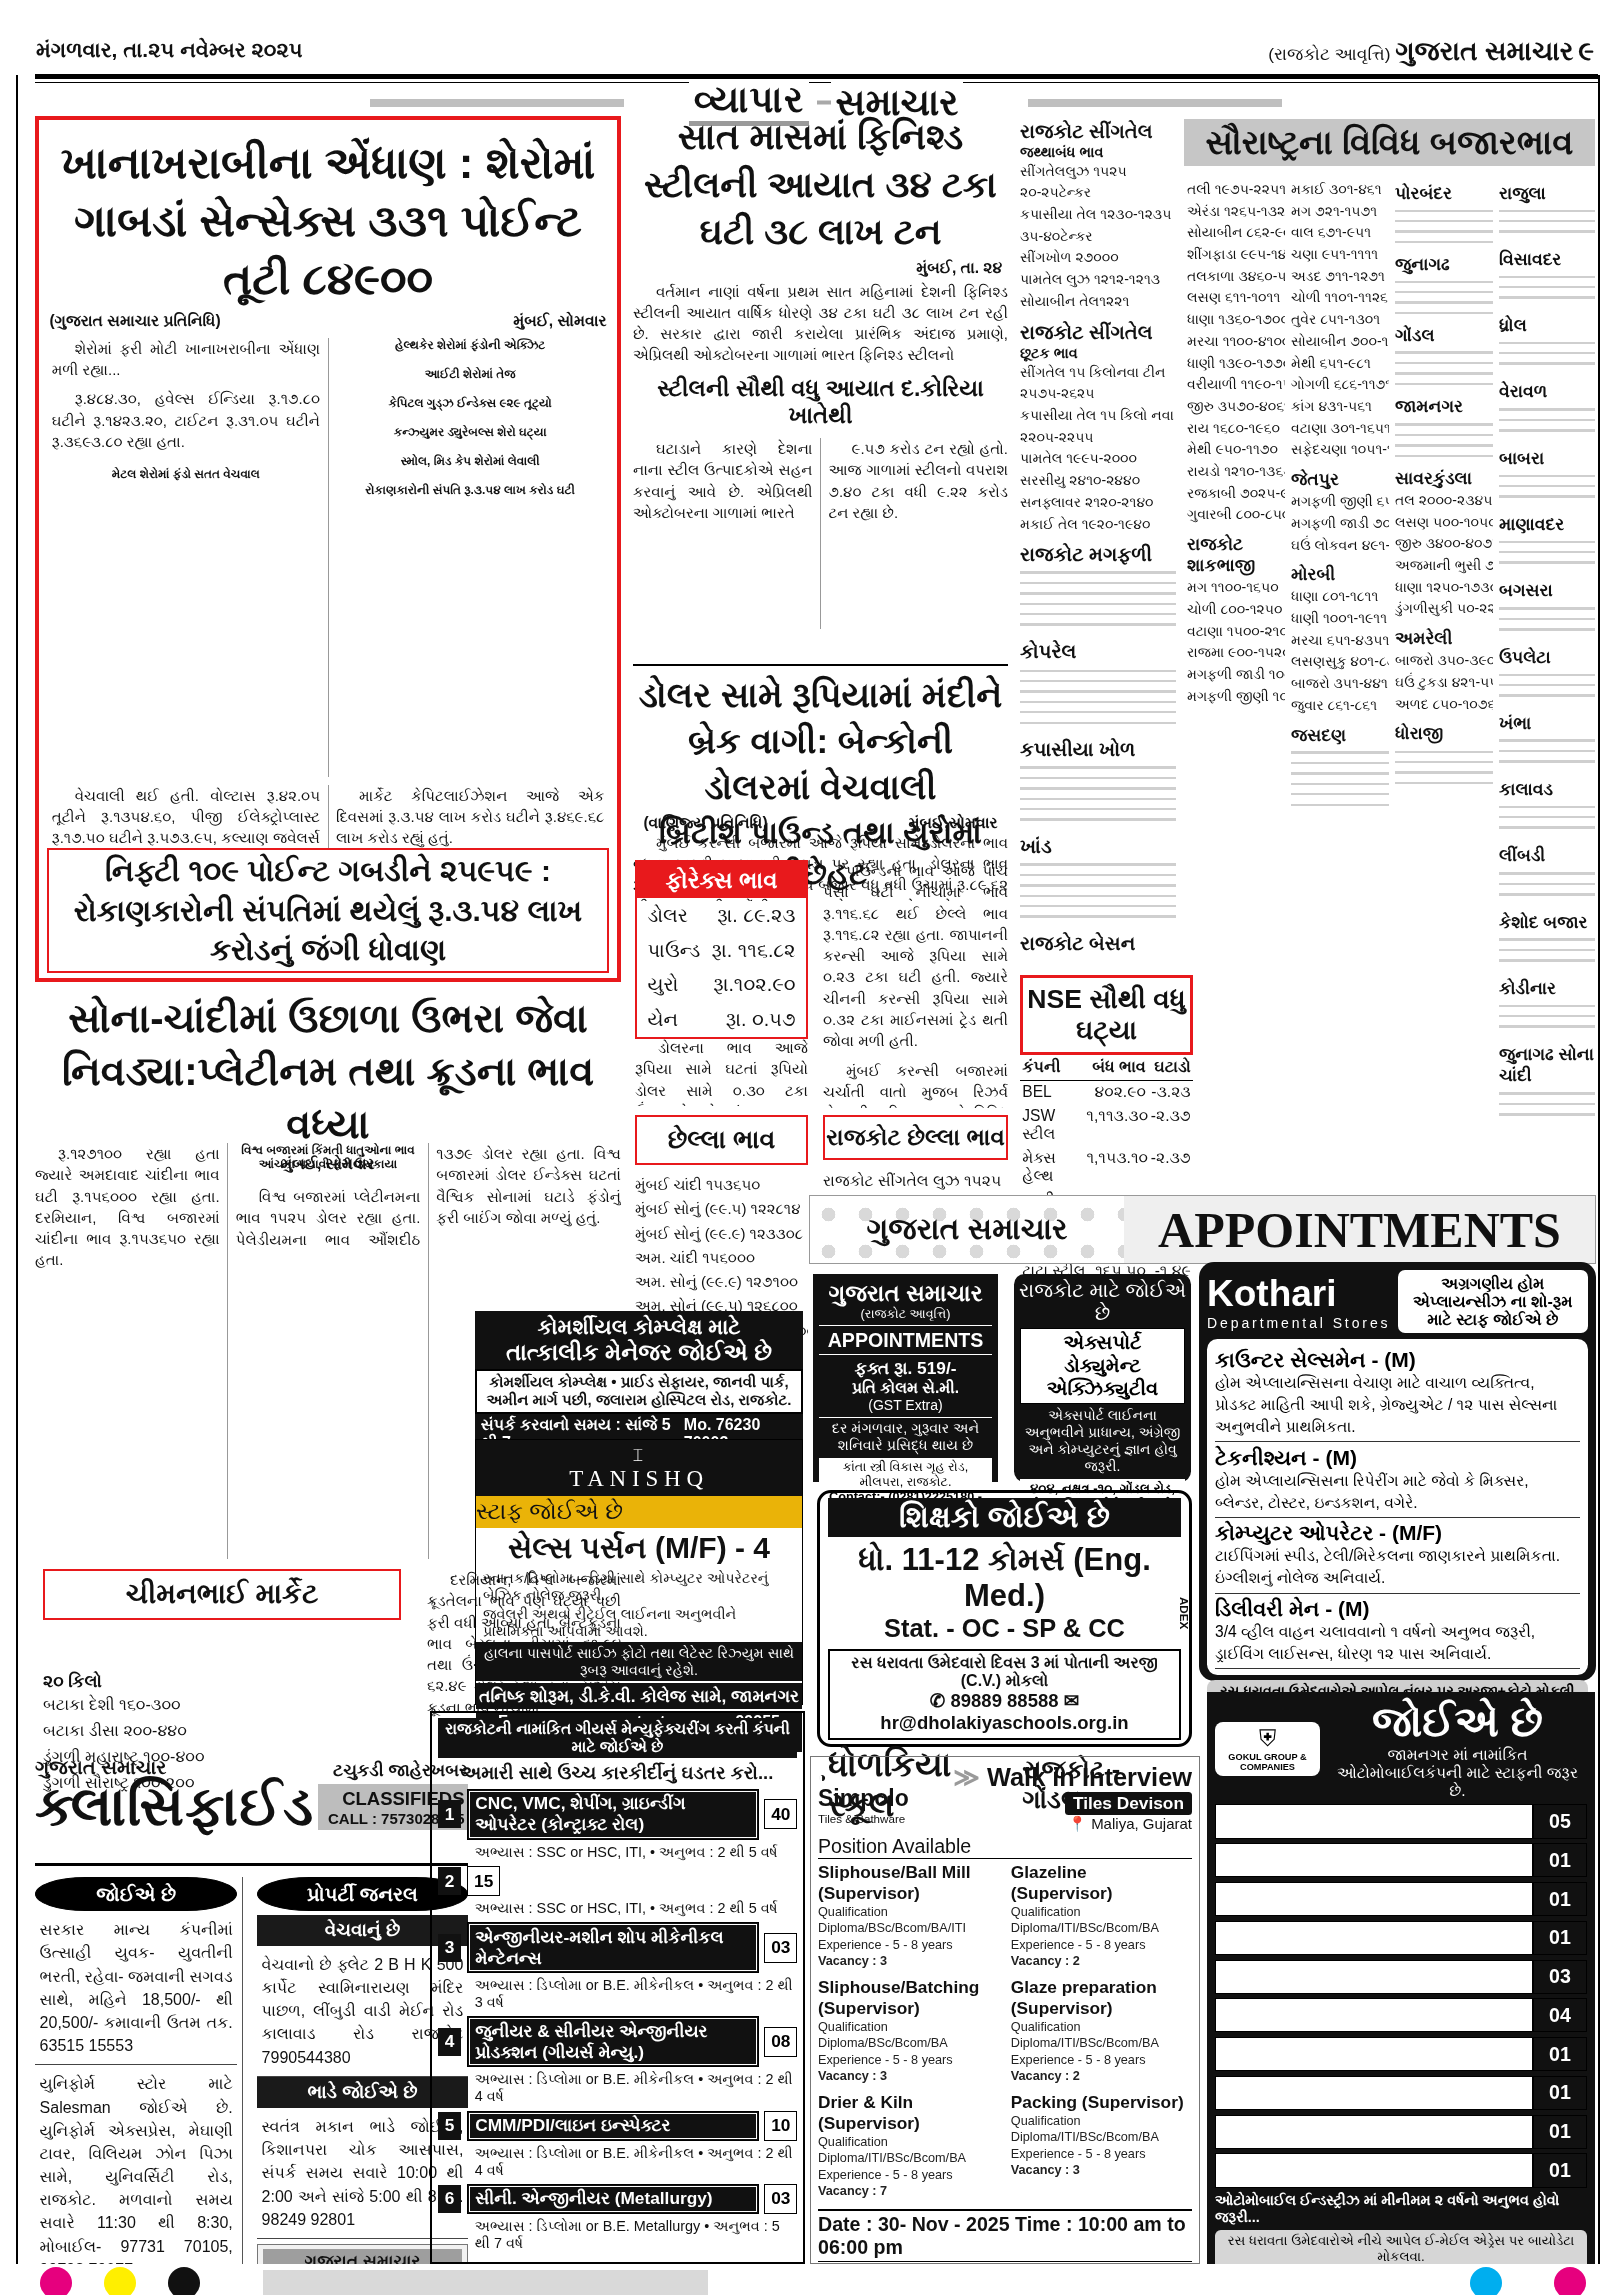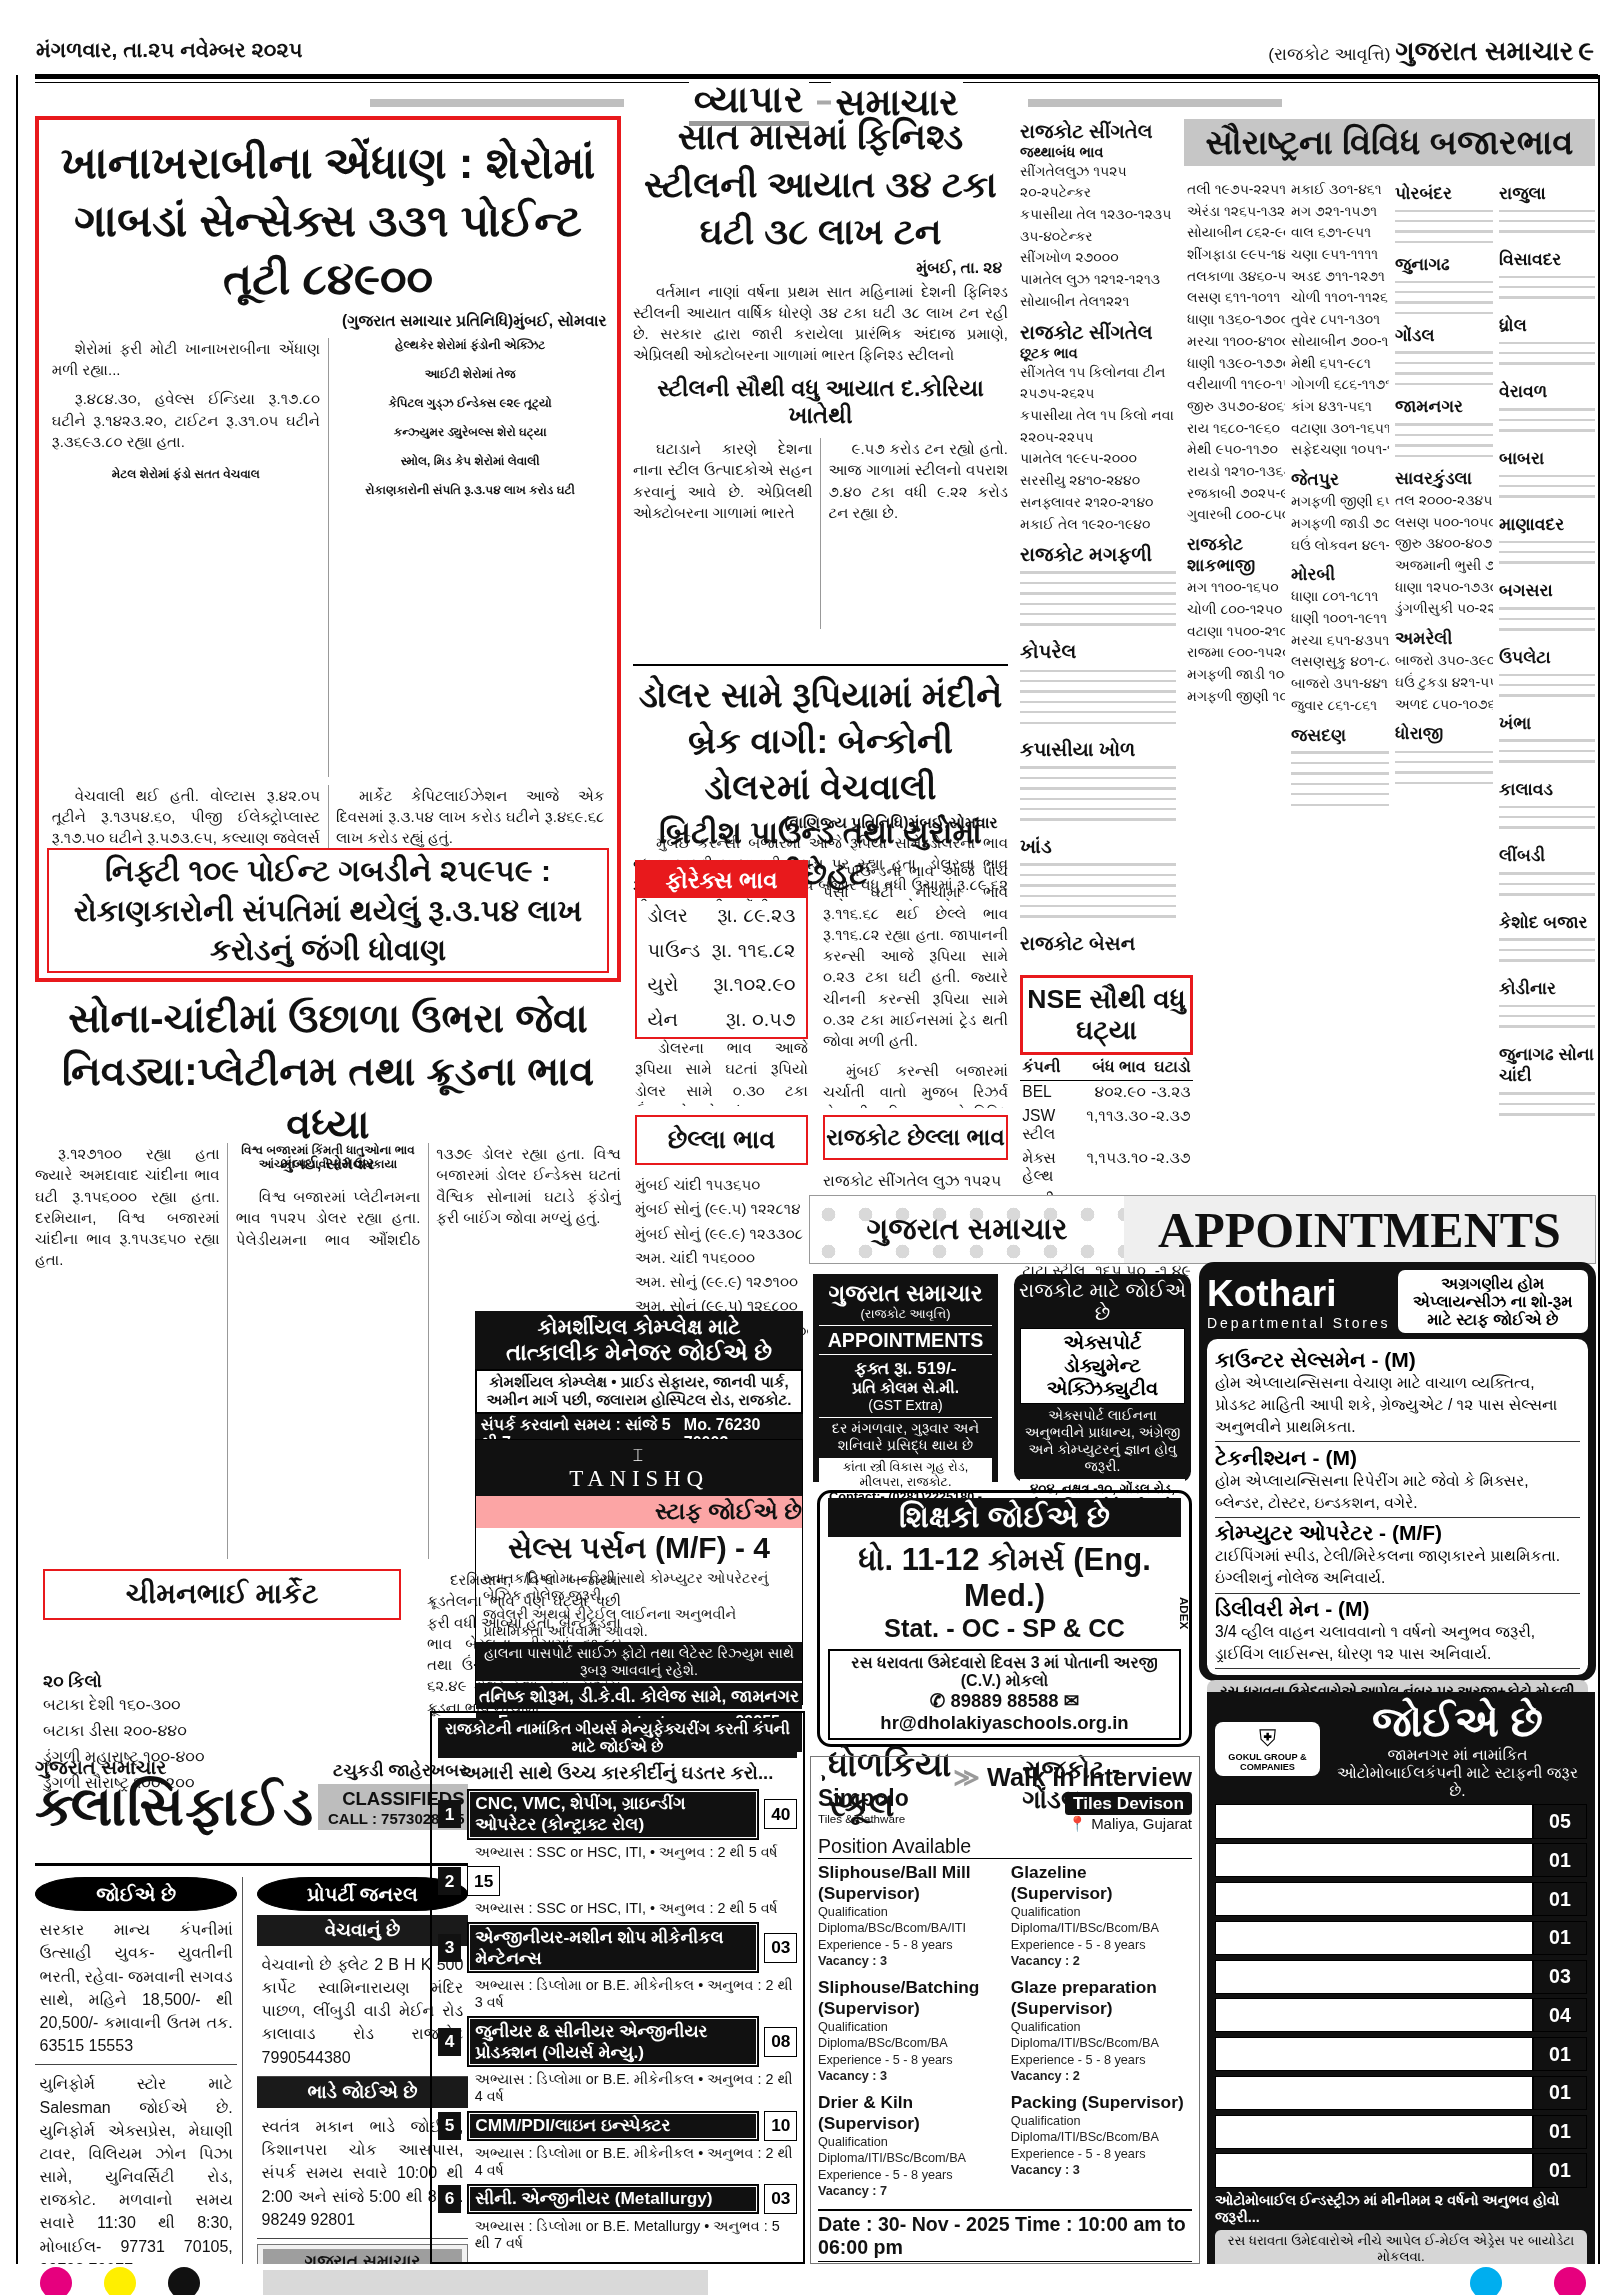--- a/index.html
+++ b/index.html
@@ -13,21 +13,21 @@
   .hdr-right{font-size:17.3px;text-align:right;}
   .hdr-right b{font-size:26.6px;}
   .section-band{background:#bfbfbf;height:8px;}
   .section-logo{display:flex;align-items:center;justify-content:center;gap:8px;}
   .section-logo .w1{font-size:37px;font-weight:bold;letter-spacing:1.2px;border-bottom:5.8px solid #9a9a9a;padding:0 4.6px;background:#fff;}
   .section-logo .w2{font-size:37px;font-weight:bold;background:#fff;padding:0 4.6px;position:relative;}
   .arrow{width:87px;height:12.7px;background:#a9a9a9;clip-path:polygon(0 35%,78% 35%,78% 0,100% 50%,78% 100%,78% 65%,0 65%);}
   
   .redbox{border:4px solid #e8191c;background:#fff;}
   .headline-xl{font-weight:bold;text-align:center;line-height:1.32;}
-  .byline{display:flex;justify-content:flex-end;font-size:15.6px;font-weight:bold;padding:0 10.4px;}
+  .byline{display:flex;justify-content:space-between;font-size:15.6px;font-weight:bold;padding:0 10.4px;}
   .body-cols{column-gap:16px;column-rule:0.6px solid #999;}
   .bp{font-size:15px;line-height:1.42;text-align:justify;margin:0 0 8px 0;text-indent:23px;}
   .bh{font-size:12px;font-weight:bold;text-align:center;margin:15px 0;}
   .dateline{font-size:15.6px;font-weight:bold;text-align:center;}
   
   .rt-titlebox{border:2.9px solid #e8191c;text-align:center;font-weight:bold;background:#fff;}
   .rt-items{font-size:14.4px;line-height:1.62;}
   .rt-items div{white-space:nowrap;overflow:hidden;}
   .forex-head{background:#e8191c;color:#fff;font-size:23px;font-weight:bold;text-align:center;padding:4.6px 0;}
   .forex-tbl{border:2.9px solid #e8191c;}
@@ -635,21 +635,21 @@
       <span>સંપર્ક કરવાનો સમય : સાંજે 5 થી 7</span>
       <span>Mo. 76230 70003</span>
     </div>
   </div>
 
   <div class="abs" style="left:475px;top:1439px;width:328px;height:266px;border:1.7px solid #000;">
     <div class="blackbox" style="text-align:center;padding:4.6px 0;">
       <div style="font-size:17.3px;letter-spacing:2.3px;">⌶</div>
       <div style="font-size:23px;letter-spacing:5.8px;font-family:'Liberation Serif',serif;">TANISHQ</div>
     </div>
-    <div style="background:#fca5a5;text-align:right;font-size:23px;font-weight:bold;padding:2.3px 0;">સ્ટાફ જોઈએ છે</div>
+    <div style="background:#eab308;text-align:left;font-size:23px;font-weight:normal;padding:2.3px 0;">સ્ટાફ જોઈએ છે</div>
     <div style="text-align:center;font-size:30px;font-weight:bold;margin:3.5px 0;">સેલ્સ પર્સન (M/F) - 4</div>
     <div style="padding:0 7px;">
         <div style="font-size:14.4px;margin:2.3px 0;">સ્નાતક/ડિપ્લોમા – ડિગ્રી સાથે કોમ્પ્યુટર ઓપરેટરનું બેઝિક નોલેજ જરૂરી.</div>
         <div style="font-size:14.4px;margin:2.3px 0;">જવેલરી અથવા રીટેઈલ લાઈનના અનુભવીને પ્રાથમિકતા આપવામાં આવશે.</div>
       </div>
     <div class="blackbox" style="font-size:14.4px;text-align:center;padding:2.3px;">હાલના પાસપોર્ટ સાઈઝ ફોટો તથા લેટેસ્ટ રિઝ્યુમ સાથે રૂબરૂ આવવાનું રહેશે.</div>
     <div class="blackbox" style="font-size:17.3px;font-weight:bold;text-align:center;padding:2.3px;margin-top:2.3px;">તનિષ્ક શોરૂમ, ડી.કે.વી. કોલેજ સામે, જામનગર</div>
     <div class="blackbox" style="font-size:16px;font-weight:bold;text-align:center;padding:2.3px;margin-top:2.3px;">For any query contacts us on : 99255 83333</div>
   </div>
 

